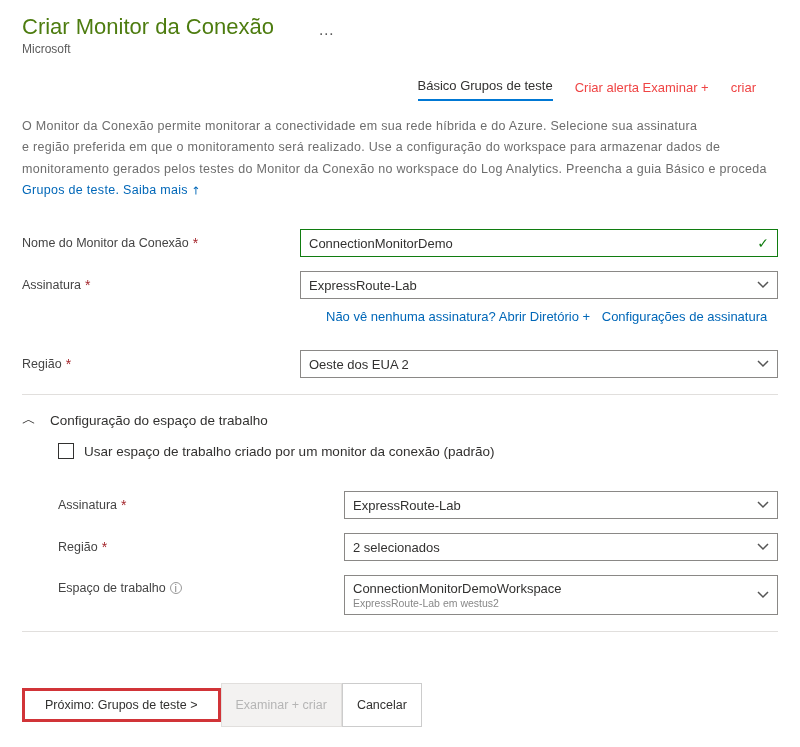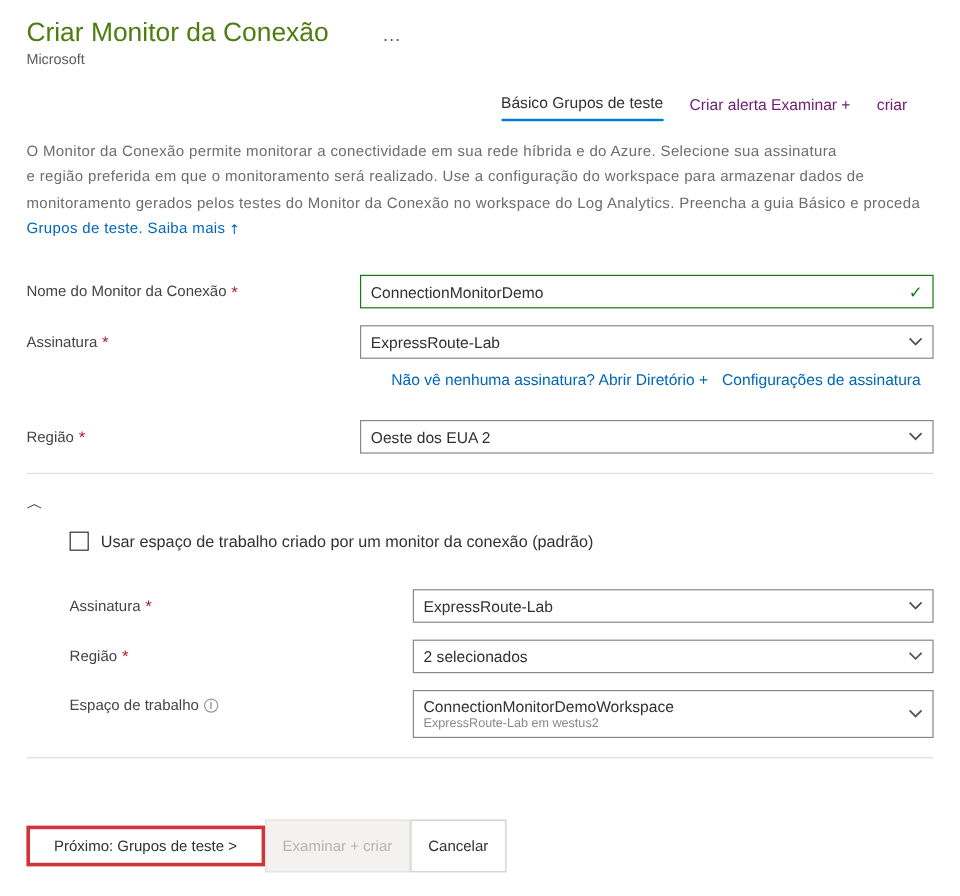--- a/index.html
+++ b/index.html
@@ -4,21 +4,21 @@
 <style>
 * { box-sizing: border-box; margin: 0; padding: 0; font-family: "Segoe UI", Arial, sans-serif; }
 body { background: #fff; color: #323130; width: 800px; height: 747px; overflow: hidden; position: relative; }
 .header { padding: 14px 22px 4px 22px; }
 .title { font-size: 22px; font-weight: 400; color: #4d7c0f; display: inline-block; }
 .more { display: inline-block; margin-left: 40px; color: #5c5c5c; letter-spacing: 2px; vertical-align: middle; }
 .subtitle { font-size: 12px; color: #5c5c5c; margin-top: 2px; }
 .tabs { display:flex; align-items:flex-end; gap: 0; padding: 18px 22px 0 22px; border-bottom: 1px solid transparent; font-size: 13px; justify-content: flex-end; }
 .tab { padding: 0 0 6px 0; margin-right: 22px; color: #999; cursor: pointer; }
 .tab.active { color: #323130; border-bottom: 2px solid #0078d4; }
-.tab.muted { color: #701a75; }
+.tab.muted { color: #ef4444; }
 .desc { padding: 14px 22px 6px 22px; font-size: 12.5px; line-height: 1.7; color: #6d6d6d; letter-spacing: 0.3px; }
 .link { color: #0067b8; cursor: pointer; }
 .linkicon { display:inline-block; margin-left:3px; font-size:11px; transform: rotate(-45deg); }
 .form { padding: 8px 22px 0 22px; }
 .row { display:flex; align-items:center; margin: 14px 0 10px 0; }
 .row.tall { align-items:flex-start; }
 .label { width: 278px; font-size: 12.5px; color: #444; display:flex; align-items:center; }
 .req { color: #a4262c; margin-left:4px; font-size: 14px; }
 .info-icon { margin-left: 4px; color:#888; font-size: 11px; border:1px solid #999; border-radius:50%; width:12px; height:12px; display:inline-flex; align-items:center; justify-content:center; line-height:1; }
 .field { flex: 1; }
@@ -114,20 +114,21 @@
           </svg>
       </div>
     </div>
   </div>
 
   <div class="divider"></div>
 </div>
 
 <div class="section-head">
   <span class="chev">︿</span>
+  <span>Configuração do espaço de trabalho</span>
 </div>
 
 <div class="check-row">
   <span class="checkbox"></span>
   <span>Usar espaço de trabalho criado por um monitor da conexão (padrão)</span>
 </div>
 
 <div class="form nested">
   <div class="row">
     <div class="label">

